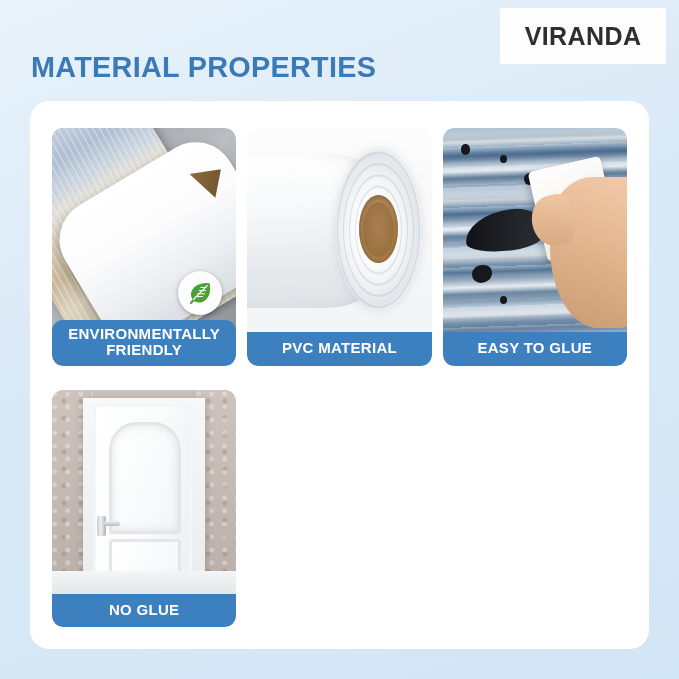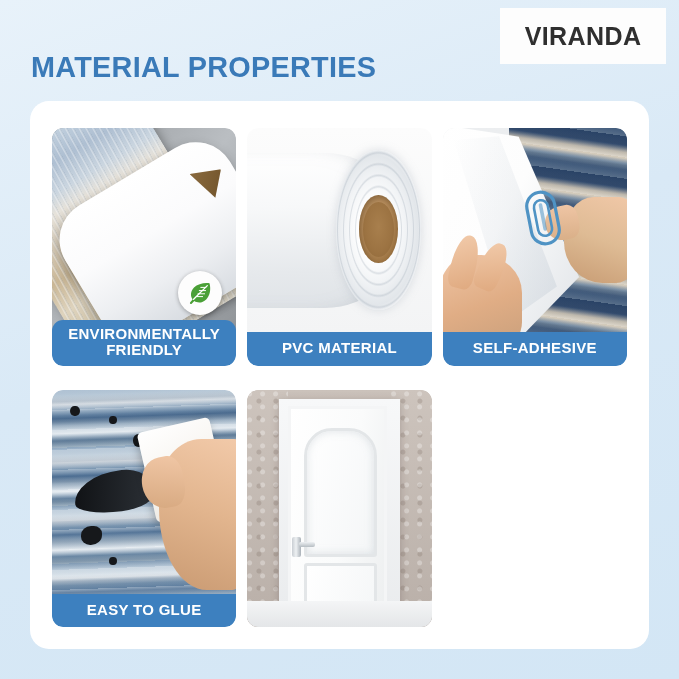--- a/index.html
+++ b/index.html
@@ -560,35 +560,20 @@
           <div class="roll-tail"></div>
           <div class="roll-body"></div>
           <div class="roll-face"></div>
           <div class="roll-rings"></div>
           <div class="roll-core"></div>
           <div class="roll-core-in"></div>
         </div>
         <div class="card-label">PVC MATERIAL</div>
       </div>
 
-      <div class="card">
-        <div class="card-media m-adh">
-          <div class="adh-wall"></div>
-          <div class="hand-b"></div>
-          <div class="adh-peel"></div>
-          <div class="adh-peel-fold"></div>
-          <svg class="clip-icon" viewBox="0 0 34 58">
-            <rect x="3" y="3" width="28" height="52" rx="14" fill="none" stroke="#4f93c4" stroke-width="3.2"></rect>
-            <rect x="10" y="11" width="14" height="36" rx="7" fill="none" stroke="#4f93c4" stroke-width="2.6"></rect>
-            <rect x="15.2" y="14" width="3.6" height="28" rx="1.8" fill="#4f93c4" opacity="0.55"></rect>
-          </svg>
-          <div class="hand-a"></div>
-        </div>
-        <div class="card-label">SELF-ADHESIVE</div>
-      </div>
 
 
       <div class="card">
         <div class="card-media m-clean">
           <div class="stain" style="left:10%; top:8%; width:5%; height:5%;"></div>
           <div class="stain" style="left:31%; top:13%; width:4%; height:4%;"></div>
           <div class="stain" style="left:44%; top:22%; width:6%; height:6%;"></div>
           <div class="stain-smear"></div>
           <div class="stain" style="left:16%; top:67%; width:11%; height:9%; border-radius:50% 40% 55% 45%;"></div>
           <div class="stain" style="left:31%; top:82%; width:4%; height:4%;"></div>
@@ -602,17 +587,18 @@
         <div class="card-media m-door">
           <div class="door-wall-l"></div>
           <div class="door-wall-r"></div>
           <div class="door-skirt"></div>
           <div class="door-frame"></div>
           <div class="door-slab"></div>
           <div class="door-panel-top"></div>
           <div class="door-panel-bot"></div>
           <div class="door-handle"></div>
         </div>
+        <div class="card-label">NO GLUE</div>
       </div>
 
     </div>
   </div>
 </div>
 
 </body></html>

